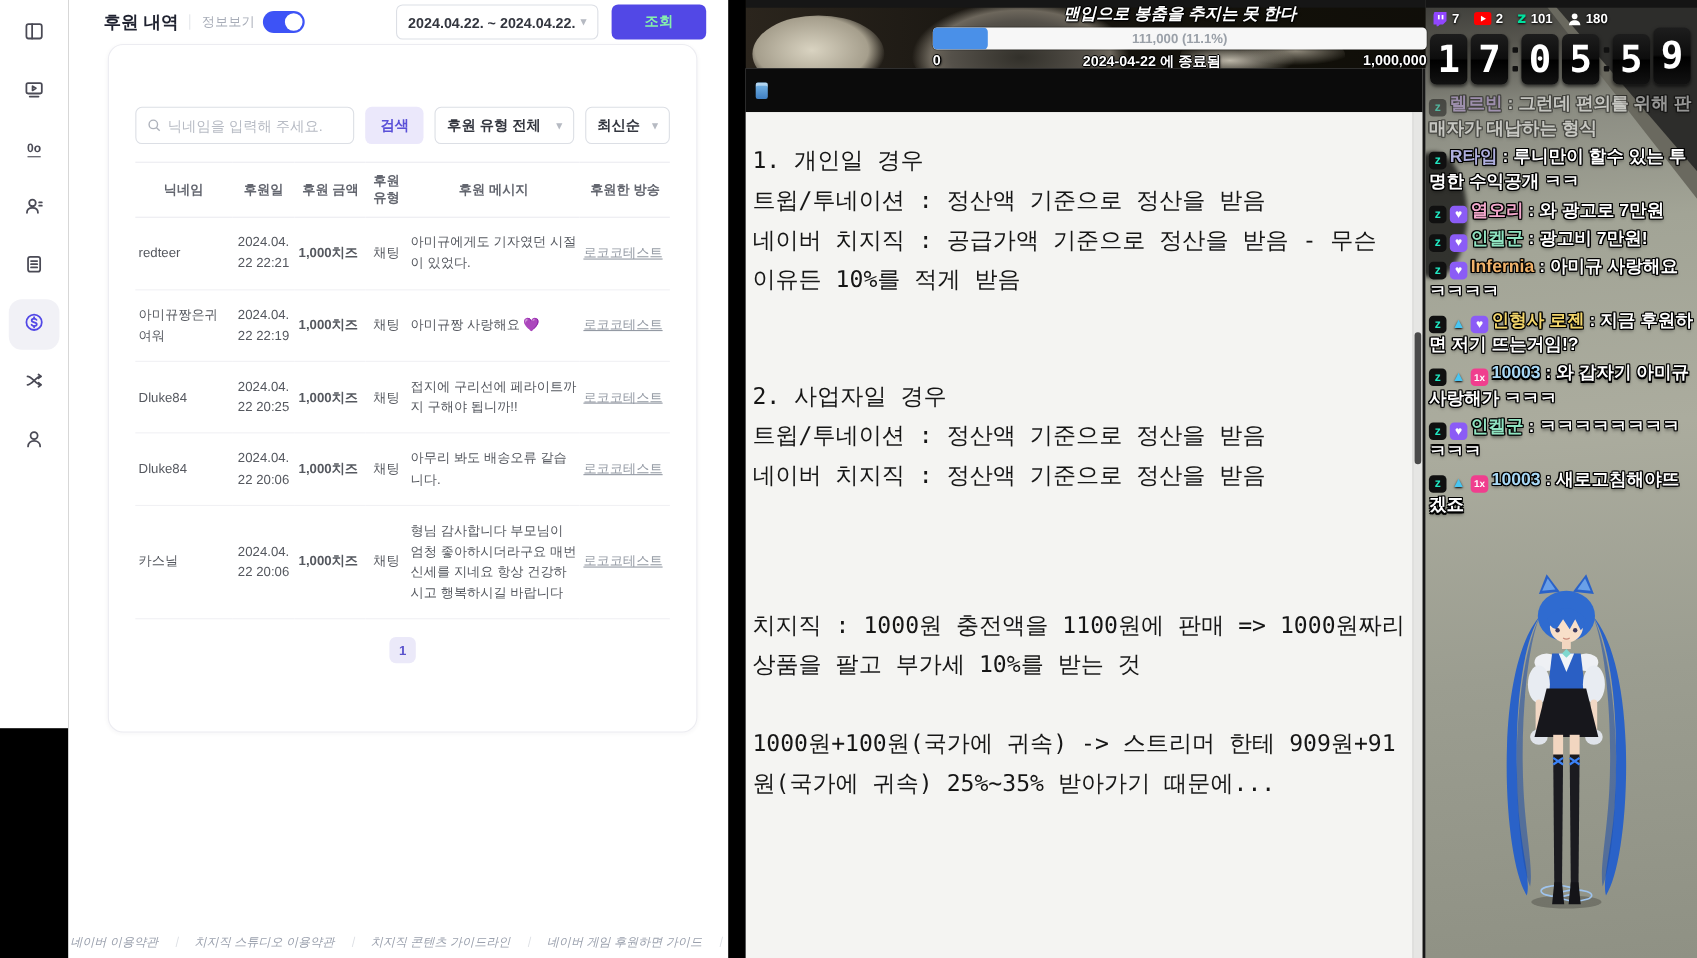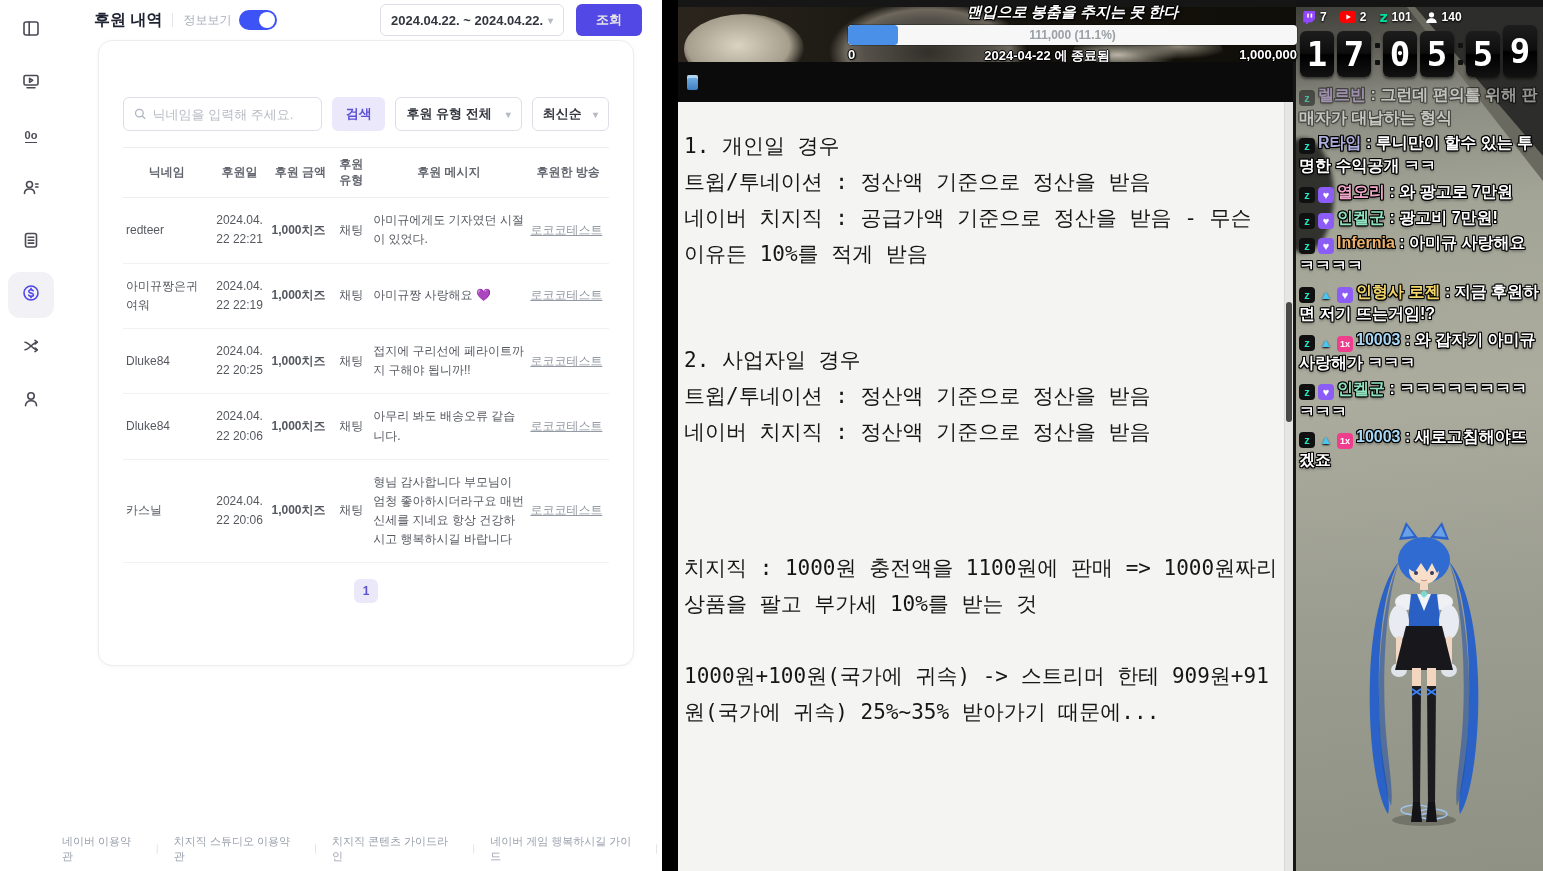--- a/index.html
+++ b/index.html
@@ -1,36 +1,36 @@
 <!DOCTYPE html>
 <html><head>
 <meta charset="utf-8">
 <style>
   * { margin:0; padding:0; box-sizing:border-box; }
   html,body { background:#000; }
   body { font-family:"Liberation Sans", sans-serif; }
   .screen { position:relative; width:1543px; height:871px; background:#000; overflow:hidden; }
 
   
-  .sidebar { position:absolute; left:0; top:0; width:62px; height:871px; background:#fff; z-index:2; }
+  .sidebar { position:absolute; left:0; top:0; width:62px; height:662px; background:#fff; z-index:2; }
   .s-item { width:46px; height:46px; margin:7px auto; display:flex; align-items:center; justify-content:center; border-radius:12px; cursor:pointer; color:#4a4a55; }
   .s-item.active { background:#f1f1f6; color:#5248e6; }
   .s-item svg { stroke:currentColor; fill:none; stroke-width:1.6; stroke-linecap:round; stroke-linejoin:round; }
   .s-stats { font-size:11px; font-weight:700; border-bottom:1.5px solid currentColor; padding-bottom:1px; letter-spacing:0; }
 
   .left-main { position:absolute; left:62px; top:0; width:600px; height:871px; background:#fff; z-index:2; }
   .topbar { position:absolute; top:0; left:0; right:0; height:38px; display:flex; align-items:center; padding:2px 20px 0 32px; }
   .page-title { font-size:16px; font-weight:800; color:#1f2230; }
   .tb-div { width:1px; height:14px; background:#e4e6ea; margin:0 10px; }
   .info-label { font-size:12px; color:#a8adb8; margin-right:8px; }
   .toggle { width:38px; height:20px; border-radius:10px; background:#3d53f6; position:relative; cursor:pointer; flex:none; }
   .toggle .knob { position:absolute; right:2px; top:2px; width:16px; height:16px; border-radius:50%; background:#fff; }
   .date-select { margin-left:auto; width:184px; height:32px; border:1px solid #dcdfe5; border-radius:6px; background:#fff; display:flex; align-items:center; justify-content:space-between; padding:0 10px; font-size:13px; font-weight:700; color:#33363f; cursor:pointer; }
   .chev { font-size:10px; color:#b6bac2; }
-  .query-btn { margin-left:12px; width:66px; height:32px; background:#5248e6; color:#e5e5e5; font-weight:700; font-size:13px; border:none; border-radius:6px; cursor:pointer; }
+  .query-btn { margin-left:12px; width:86px; height:32px; background:#5248e6; color:#86efac; font-weight:700; font-size:13px; border:none; border-radius:6px; cursor:pointer; }
 
   .big-card { position:absolute; left:36px; top:40px; width:536px; min-height:626px; background:#fff; border:1px solid #ececf1; border-radius:14px; box-shadow:0 1px 4px rgba(30,30,60,.04); padding:24px; }
   .summary { border:1px solid #e7e8ee; border-radius:10px; height:62px; display:flex; align-items:center; padding:0 30px; gap:8px; }
   .coin-ic { width:20px; height:20px; flex:none; }
   .sum-label { font-size:14px; font-weight:800; color:#2c2f3a; }
   .sum-slash { color:#c9ccd4; font-size:13px; margin:0 4px; }
   .sum-amount { font-size:30px; font-weight:800; color:#4b43e0; letter-spacing:-1px; }
   .sum-unit { font-size:13px; font-weight:700; color:#4b43e0; align-self:flex-end; margin-bottom:10px; }
   .sum-count { font-size:13px; color:#8a8f9a; margin-left:2px; }
 
@@ -47,21 +47,21 @@
   table.don th { border-top:1px solid #ececf1; border-bottom:1px solid #ececf1; padding:9px 3px; color:#63666f; font-weight:700; line-height:1.3; }
   table.don td { border-bottom:1px solid #f1f1f4; padding:13px 3px; color:#55585f; vertical-align:middle; line-height:1.6; }
   td.c-date { color:#8b8f98; text-align:center; word-break:break-all; }
   td.c-amt  { font-weight:700; color:#33363d; white-space:nowrap; text-align:left; }
   td.c-type { text-align:center; }
   td.c-msg  { color:#7a7e87; }
   td.c-bc a { color:#949aa4; font-size:12px; }
   .pagination { margin-top:16px; display:flex; justify-content:center; }
   .page-btn { width:24px; height:24px; border-radius:6px; background:#ebe9f9; color:#5a52cc; font-weight:700; font-size:12px; display:flex; align-items:center; justify-content:center; cursor:pointer; }
 
-  .left-footer { position:absolute; bottom:7px; left:0; right:0; display:flex; justify-content:center; align-items:center; gap:11px; font-size:11px; color:#9aa0ad; }
+  .left-footer { position:absolute; bottom:7px; left:0; right:0; display:flex; justify-content:center; align-items:flex-end; gap:11px; font-size:11px; color:#9aa0ad;font-style:italic; }
   .left-footer a { color:#9aa0ad; text-decoration:none; cursor:pointer; }
   .f-sep { color:#dcdfe4; }
 
   
   .video-area { position:absolute; left:678px; top:0; width:865px; height:871px; background:#0a0a0a; }
   .video-top { position:absolute; top:0; left:0; width:100%; height:62px; overflow:hidden;
     background:linear-gradient(90deg,#2b251d 0%,#1a1712 25%,#121009 55%,#0c0b09 100%); }
   .vt-edge { position:absolute; top:0; left:0; right:0; height:7px; background:#161616; }
   .blob-glove { position:absolute; left:6px; top:14px; width:120px; height:70px; border-radius:50%;
     background:radial-gradient(ellipse at 45% 45%, #d9d3c1 0%, #a59e8c 55%, rgba(40,35,25,0) 72%); }
@@ -291,21 +291,21 @@
       </div>
     </div>
 
     <div class="left-footer" id="left-footer">
         <a>네이버 이용약관</a>
         <span class="f-sep">ㅣ</span>
         <a>치지직 스튜디오 이용약관</a>
         <span class="f-sep">ㅣ</span>
         <a>치지직 콘텐츠 가이드라인</a>
         <span class="f-sep">ㅣ</span>
-        <a>네이버 게임 행복하시길 가이드</a>
+        <a>네이버 게임 후원하면 가이드</a>
         <span class="f-sep">ㅣ</span>
       </div>
   </main>
 
   <div class="video-area">
 
     <div class="video-top">
       <div class="blob-glove"></div>
       <div class="blob-bowl"></div>
       <div class="blob-coins"></div>
@@ -375,21 +375,21 @@
             </span>
             <span>101</span>
           </div>
           <div class="stat">
             <span class="si">
               <svg width="13" height="13" viewBox="0 0 13 13">
                 <circle cx="6.5" cy="3.8" r="2.6" fill="#fff"></circle>
                 <path d="M1.3 12c0-3 2.3-4.7 5.2-4.7s5.2 1.7 5.2 4.7z" fill="#fff"></path>
               </svg>
             </span>
-            <span>140</span>
+            <span>180</span>
           </div>
         </div>
       <div class="timer" id="timer">
           <div class="tile">1</div>
           <div class="tile">7</div>
           <div class="colon">
             <i></i>
             <i></i>
           </div>
           <div class="tile">0</div>

